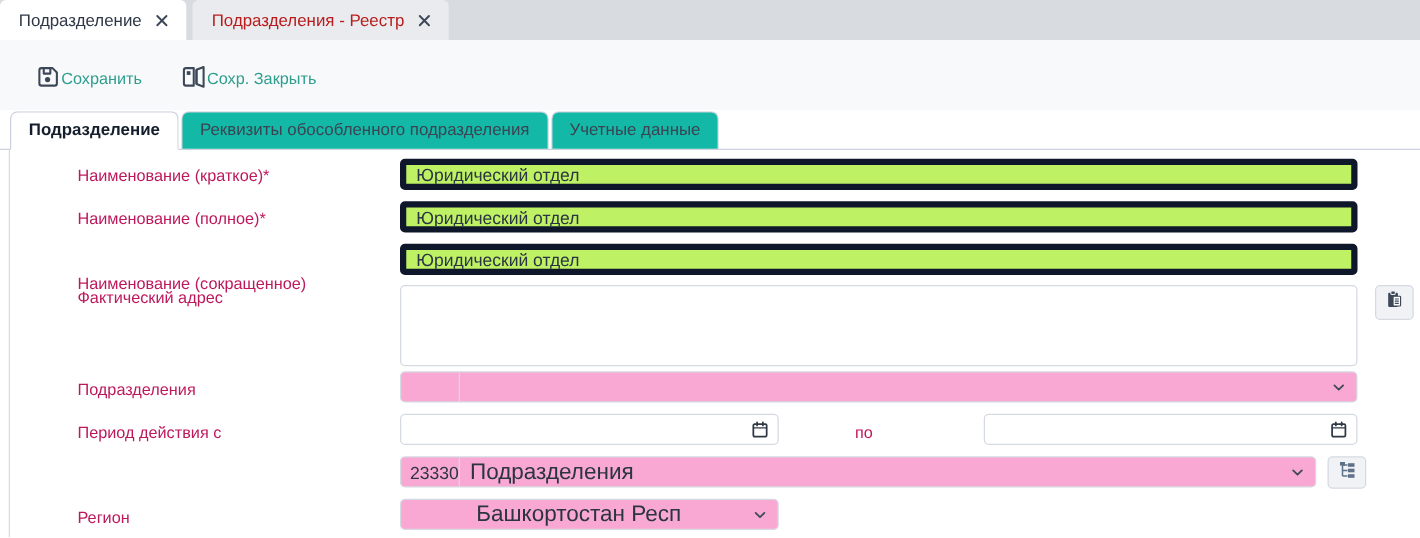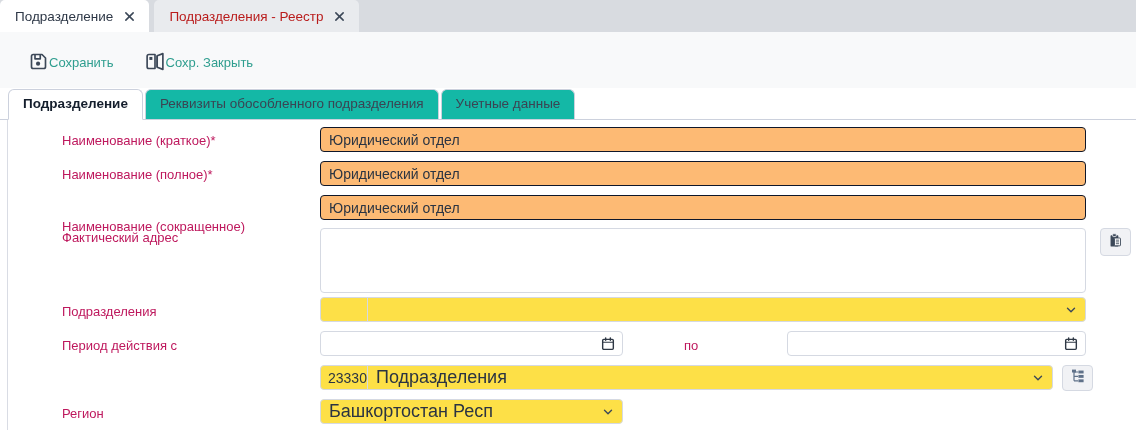--- a/index.html
+++ b/index.html
@@ -34,29 +34,29 @@
           border:1px solid #ccd1dd; border-bottom:none; border-radius:6px 6px 0 0;
           background:#14b8a6; font-size:13.5px; color:#3a4453; cursor:pointer; }
   .ftab.active { background:#fff; font-weight:bold; color:#141e2c;
                  height:31px; margin-bottom:-1px; border-bottom:1px solid #fff; }
 
   
   .panel-border { position:absolute; left:7px; top:120px; height:310px; width:0;
                   border-left:1px solid #d9dce4; }
   .flabel { position:absolute; left:18px; font-size:13px; color:#be185d; white-space:nowrap;margin-left:44px; }
 
-  .tinput { position:absolute; height:25px; border:1px solid #0f172a; border-radius:4px;
+  .tinput { position:absolute; height:25px; border:5px solid #0f172a; border-radius:4px;
             font-family:inherit; font-size:14px; color:#2b3442; padding:0 8px;
-            background:#fdba74; outline:none; }
+            background:#bef264; outline:none; }
   .tarea { position:absolute; left:320px; top:228px; width:766px; height:65px;
            border:1px solid #d5d9e2; border-radius:4px; background:#fff; resize:none;
            font-family:inherit; font-size:14px; color:#2b3442; padding:4px 8px; outline:none; }
 
   .combo { position:absolute; height:25px; border:1px solid #d5d9e2; border-radius:4px;
-           background:#fde047; display:flex; align-items:center; cursor:pointer; }
+           background:#f9a8d4; display:flex; align-items:center; cursor:pointer; }
   .combo .seg-code { width:47px; height:100%; display:flex; align-items:center;
                      padding-left:7px; border-right:1px solid #d5d9e2;
                      font-size:14px; color:#2b3442; }
   .combo .seg-text { flex:1; padding-left:8px; font-size:18px; color:#2b3442;
                      white-space:nowrap; overflow:hidden; }
   .combo .chev { padding:0 7px 0 4px; display:flex; align-items:center; }
 
   .dfield { position:absolute; height:25px; border:1px solid #d5d9e2; border-radius:4px;
             background:#fff; display:flex; align-items:center; cursor:text; }
   .dfield .dval { flex:1; padding-left:8px; font-size:14px; color:#2b3442; }
@@ -199,21 +199,21 @@
         <path d="M5 4 V16 M5 5 H10 M5 10.5 H10 M5 16 H10" stroke="#5f7189" stroke-width="1.5" fill="none"></path>
         <rect x="2.5" y="2" width="5" height="3.6" fill="#5f7189"></rect>
         <rect x="10.5" y="3.2" width="6.5" height="3.6" fill="#5f7189"></rect>
         <rect x="10.5" y="8.7" width="6.5" height="3.6" fill="#5f7189"></rect>
         <rect x="10.5" y="14.2" width="6.5" height="3.6" fill="#5f7189"></rect>
       </svg>
     </span>
   </div>
 
   <div class="flabel" style="top:406px">Регион</div>
-  <div class="combo" style="left:320px; top:399px; width:303px;">
+  <div class="combo" style="left:320px; top:399px; width:303px;text-align:center;">
     <span class="seg-text">Башкортостан Респ</span>
     <span class="chev">
       <svg width="14" height="14" viewBox="0 0 24 24" fill="none" stroke="#3c4858" stroke-width="2.4" stroke-linecap="round" stroke-linejoin="round">
           <path d="M6 9 L12 15 L18 9"></path>
         </svg>
     </span>
   </div>
 
 </div>
 

